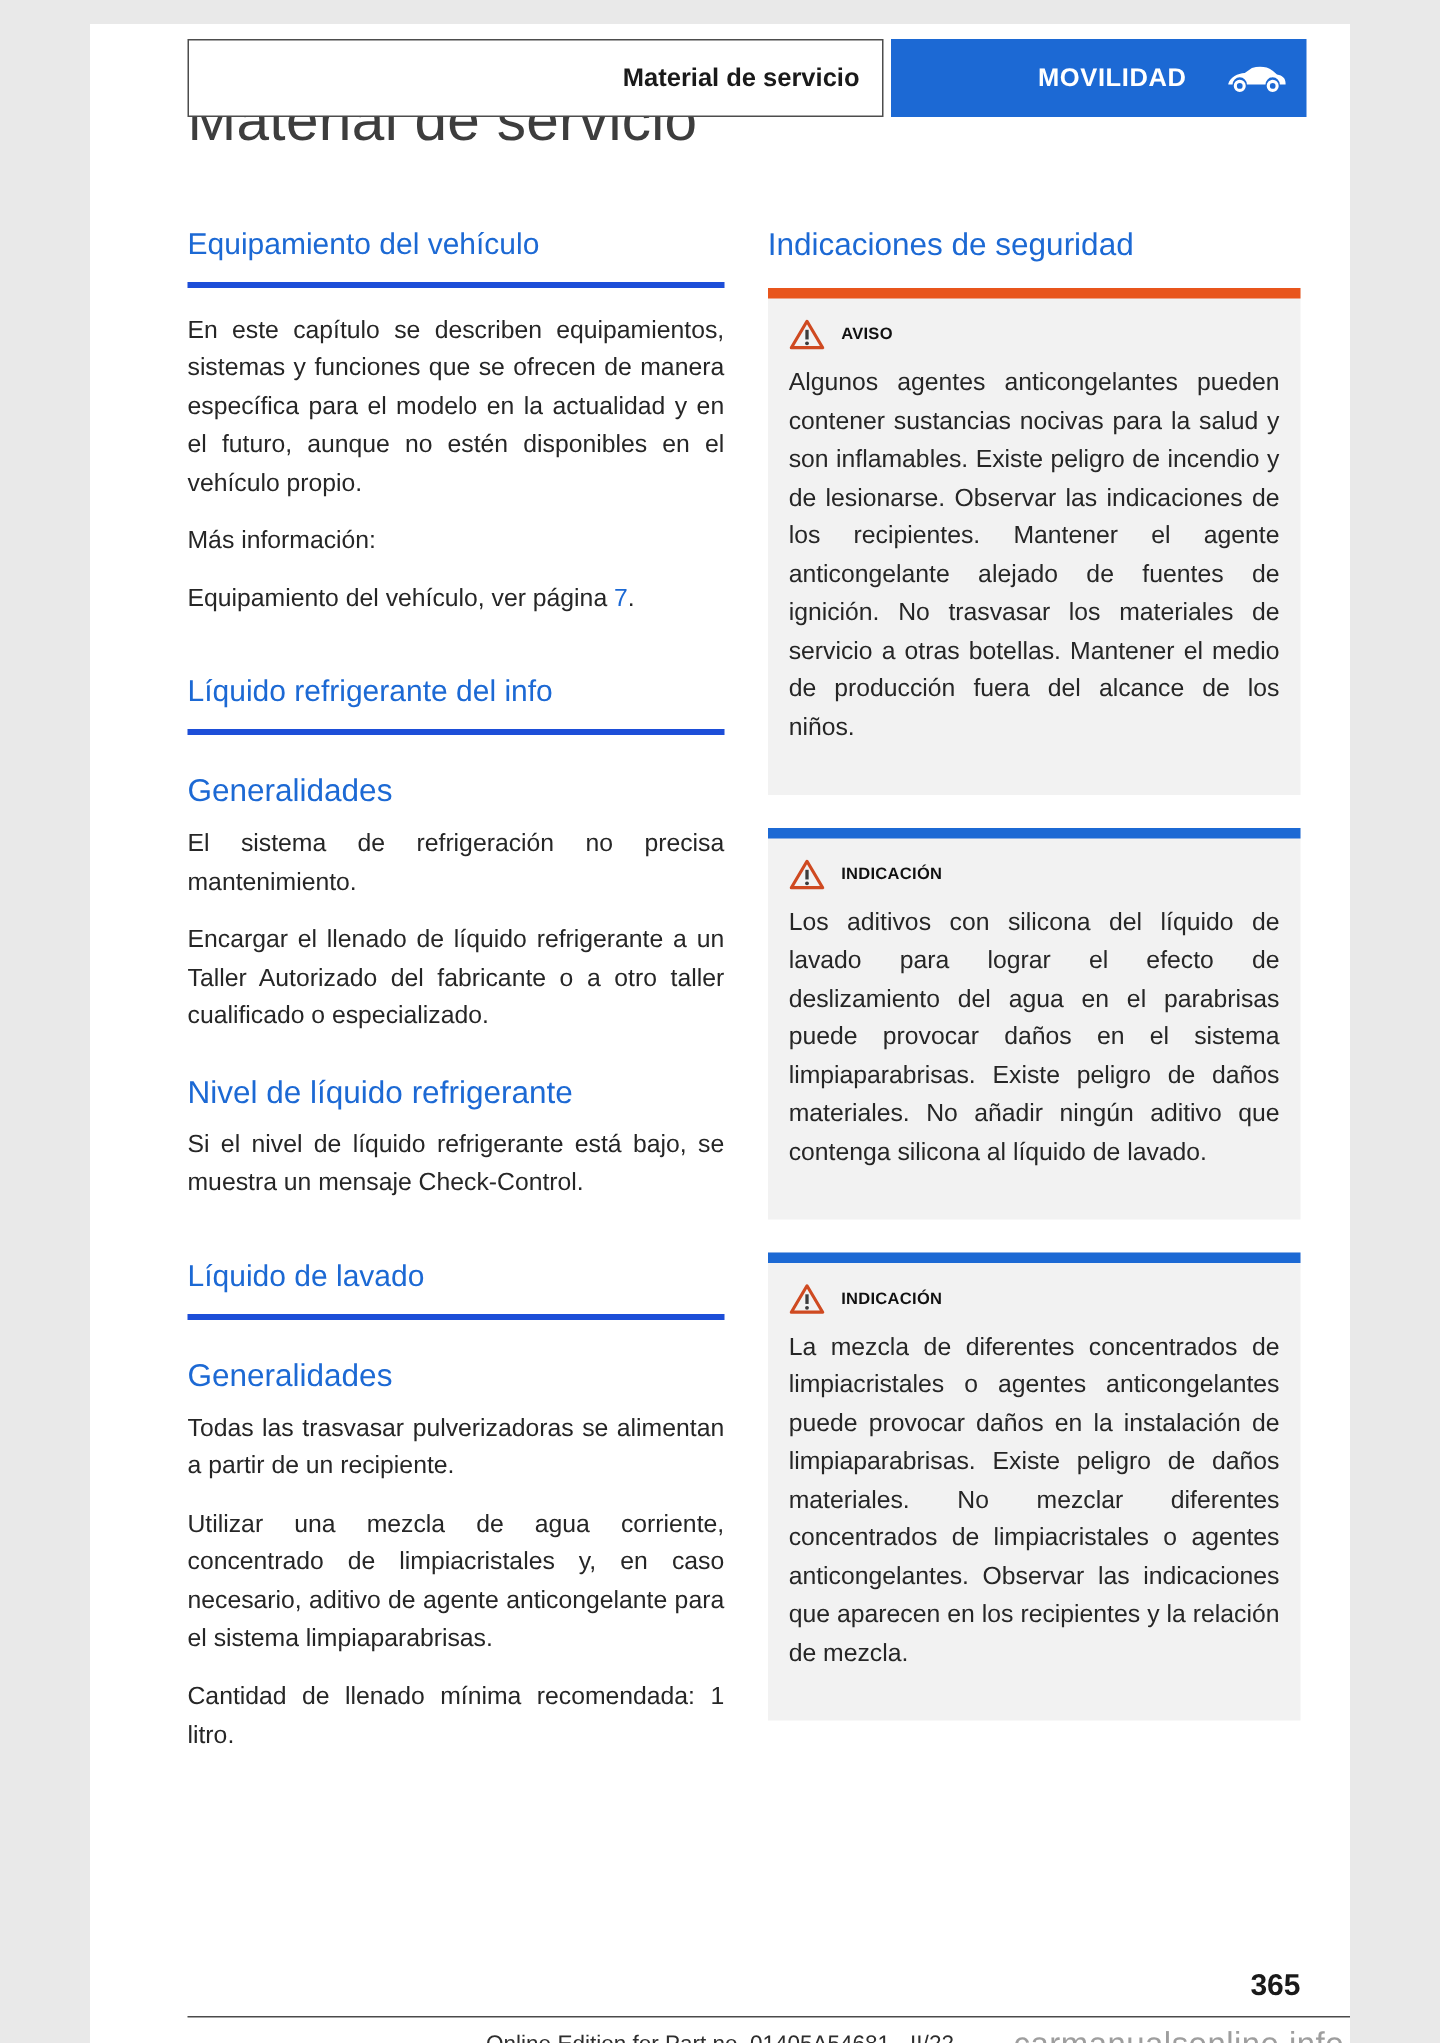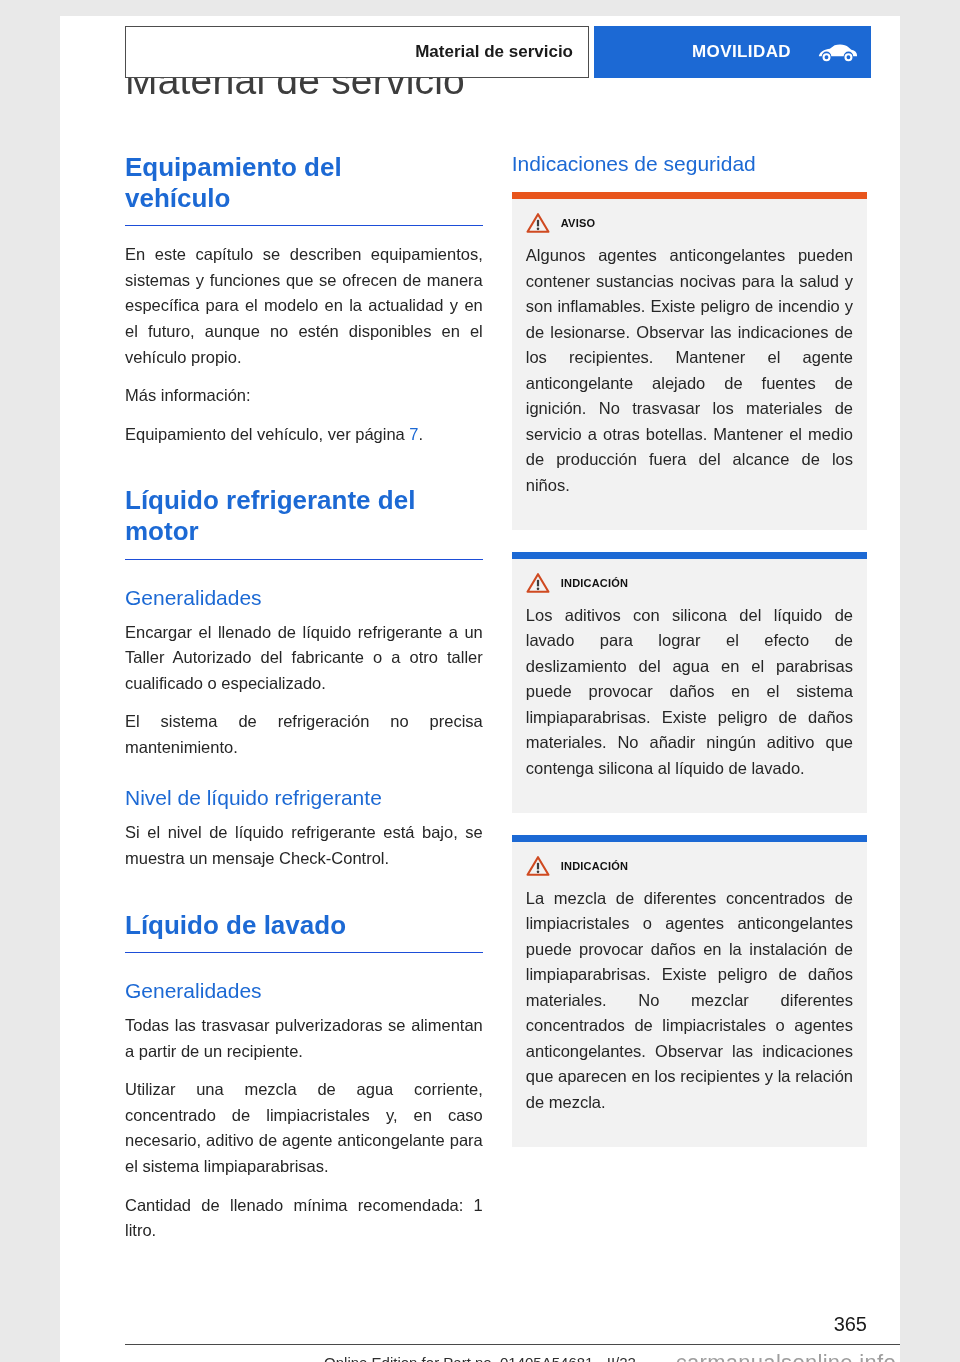--- a/index.html
+++ b/index.html
@@ -36,23 +36,23 @@
     font-size:39px; font-weight:300; color:#3d3d3d;
     letter-spacing:.2px; line-height:1.05;
   }
 
   
   .columns { display:flex; gap:29px; margin:50px 33px 0 65px; }
   .col-left  { width:418px; }
   .col-right { width:415px; }
 
   h2.section {
-    font-size:26px; font-weight:700; color:var(--heading-blue,#1c69d4);
+    font-size:20px; font-weight:400; color:var(--heading-blue,#1c69d4);
     line-height:1.18; padding:0 36px 12px 0;
-    border-bottom:1px solid #1d4ed8; margin-bottom:16px;
+    border-bottom:4px solid #1d4ed8; margin-bottom:16px;
   }
   h2.section + h2.section, p + h2.section { margin-top:38px; }
   h3.sub {
     font-size:21px; font-weight:400; color:var(--heading-blue,#1c69d4);
     margin:26px 0 10px 0;
   }
   .col p {
     font-size:16.5px; line-height:1.55; margin-bottom:13px;
     text-align:justify; hyphens:auto; color:#262626;
   }
@@ -73,21 +73,21 @@
   .warnlabel { font-size:11px; font-weight:700; color:#111; letter-spacing:.2px; }
   .warntext {
     font-size:16.5px; line-height:1.52; color:#262626;
     text-align:justify; hyphens:auto;
   }
   .tri { display:inline-flex; }
 
   
   .page-number {
     position:absolute; right:33px; bottom:42px;
-    font-size:20px; font-weight:400; color:#1a1a1a;
+    font-size:20px; font-weight:700; color:#1a1a1a;
   }
   .footer-rule {
     position:absolute; left:65px; bottom:33px; width:795px;
     border-top:1px solid #4a4a4a; height:0;
   }
   .edition {
     position:absolute; left:0; right:0; bottom:7px;
     text-align:center; font-size:15px; color:#2e2e2e;
   }
   .watermark {
@@ -121,24 +121,24 @@
 
   <div class="columns">
 
     <div class="col col-left">
 
       <h2 class="section">Equipamiento del vehículo</h2>
       <p>En este capítulo se describen equipamientos, sistemas y funciones que se ofrecen de manera específica para el modelo en la actualidad y en el futuro, aunque no estén disponibles en el vehículo propio.</p>
       <p>Más información:</p>
       <p><span>Equipamiento del vehículo, ver página </span><a class="page-ref">7</a><span>.</span></p>
 
-      <h2 class="section">Líquido refrigerante del motor</h2>
+      <h2 class="section">Líquido refrigerante del info</h2>
       <h3 class="sub">Generalidades</h3>
+      <p>El sistema de refrigeración no precisa mantenimiento.</p>
       <p>Encargar el llenado de líquido refrigerante a un Taller Autorizado del fabricante o a otro taller cualificado o especializado.</p>
-      <p>El sistema de refrigeración no precisa mantenimiento.</p>
       <h3 class="sub">Nivel de líquido refrigerante</h3>
       <p>Si el nivel de líquido refrigerante está bajo, se muestra un mensaje Check-Control.</p>
 
       <h2 class="section">Líquido de lavado</h2>
       <h3 class="sub">Generalidades</h3>
       <p>Todas las trasvasar pulverizadoras se alimentan a partir de un recipiente.</p>
       <p>Utilizar una mezcla de agua corriente, concentrado de limpiacristales y, en caso necesario, aditivo de agente anticongelante para el sistema limpiaparabrisas.</p>
       <p>Cantidad de llenado mínima recomendada: 1 litro.</p>
     </div>
 

